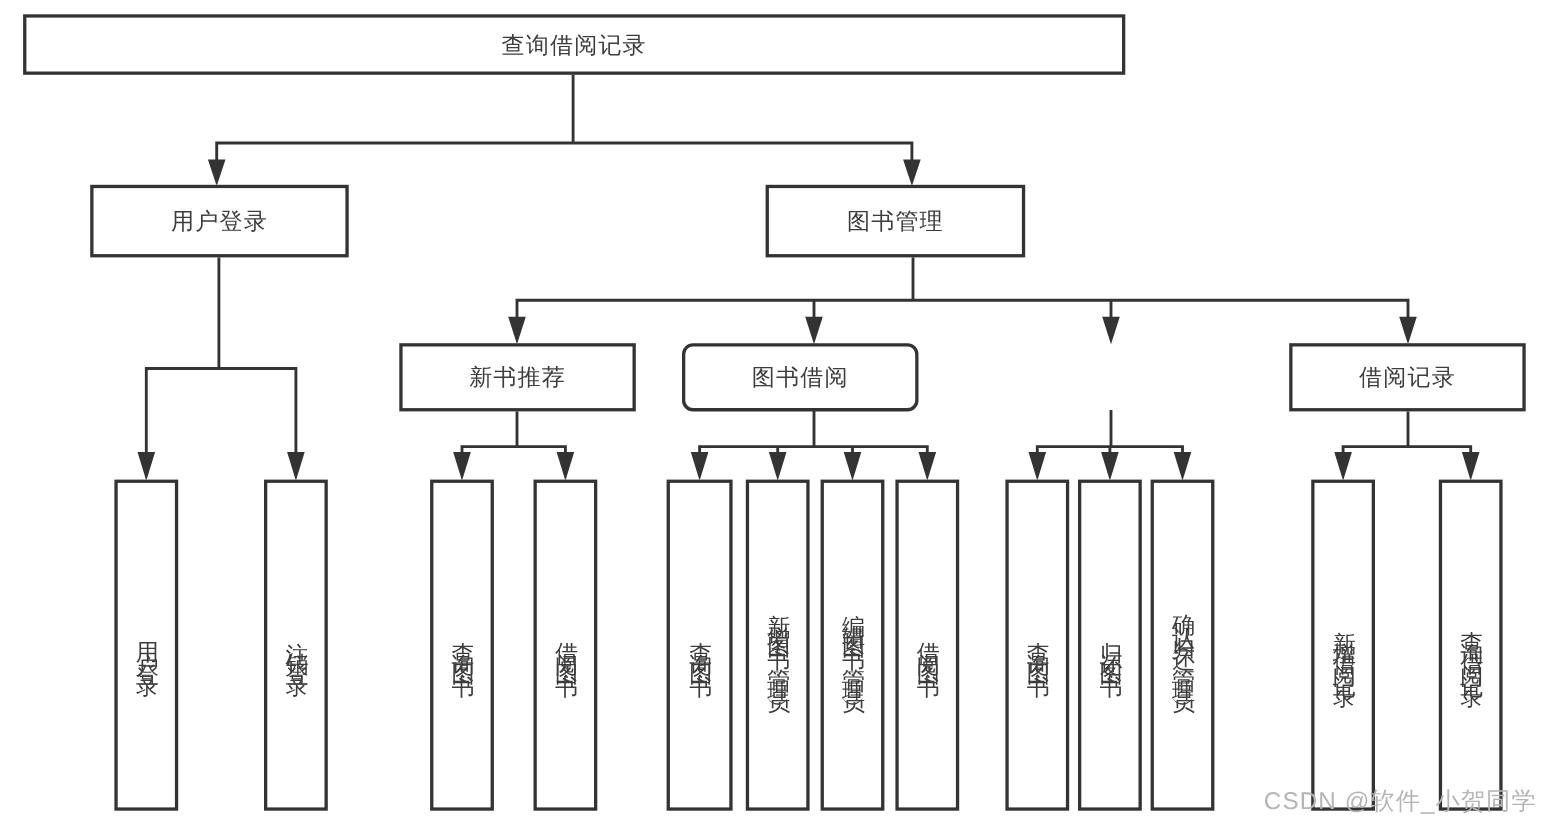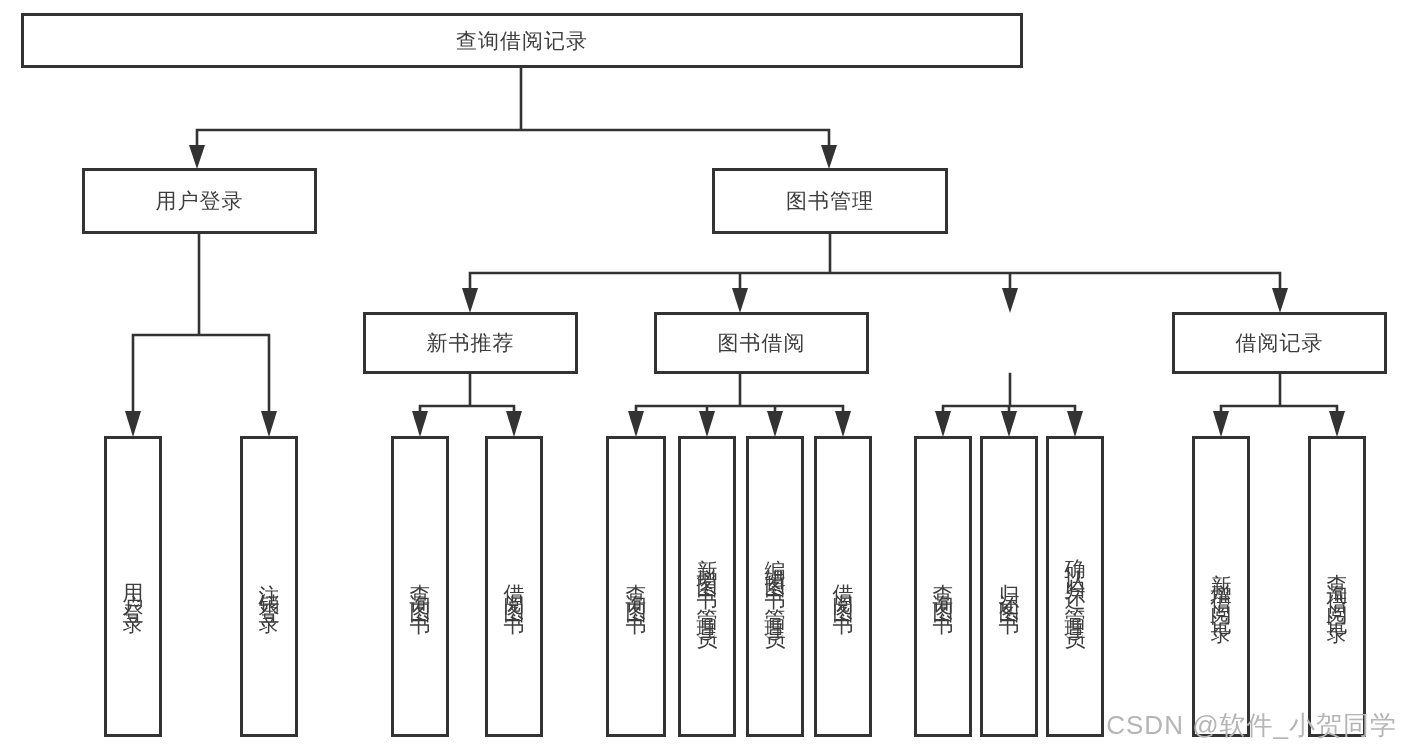--- a/index.html
+++ b/index.html
@@ -46,45 +46,45 @@
   .node.leaf span {
     writing-mode: vertical-rl;
     text-orientation: mixed;
     letter-spacing: 10px;
     line-height: 1.05;
     white-space: nowrap;
   }
   
   .n-root   { left: 21px;  top: 13px;  width: 1002px; height: 55px; }
   .n-login  { left: 82px;  top: 168px; width: 235px;  height: 66px; }
-  .n-mgmt   { left: 712px; top: 168px; width: 236px;  height: 66px; }
+  .n-mgmt   { left: 696px; top: 168px; width: 236px;  height: 66px; }
   .n-l3     { top: 312px; width: 215px; height: 62px; }
   .n-newrec { left: 363px; }
-  .n-bborrow{ left: 654px; }
+  .n-bborrow{ left: 620px; border-radius: 10px; }
   .n-curb   { left: 903px; }
   .n-brec   { left: 1172px; text-align: center; }
   .leaf     { top: 436px; width: 58px; height: 301px; }
   .lf1  { left: 104px; }
   .lf2  { left: 240px; }
   .lf3  { left: 391px; }
   .lf4  { left: 485px; }
   .lf5  { left: 606px; width: 60px; }
   .lf6  { left: 678px; }
   .lf7  { left: 746px; }
   .lf8  { left: 814px; }
   .lf9  { left: 914px; }
   .lf10 { left: 980px; }
   .lf11 { left: 1046px; }
   .lf12 { left: 1192px; }
   .lf13 { left: 1308px; }
   .watermark {
     position: absolute;
     right: 8px;
     bottom: 4px;
-    font-size: 26px;
+    font-size: 22px;
     color: var(--wm);
     letter-spacing: 1px;
     white-space: nowrap;
   }
 </style>
 </head>
 <body>
 
 <div class="canvas">
 

